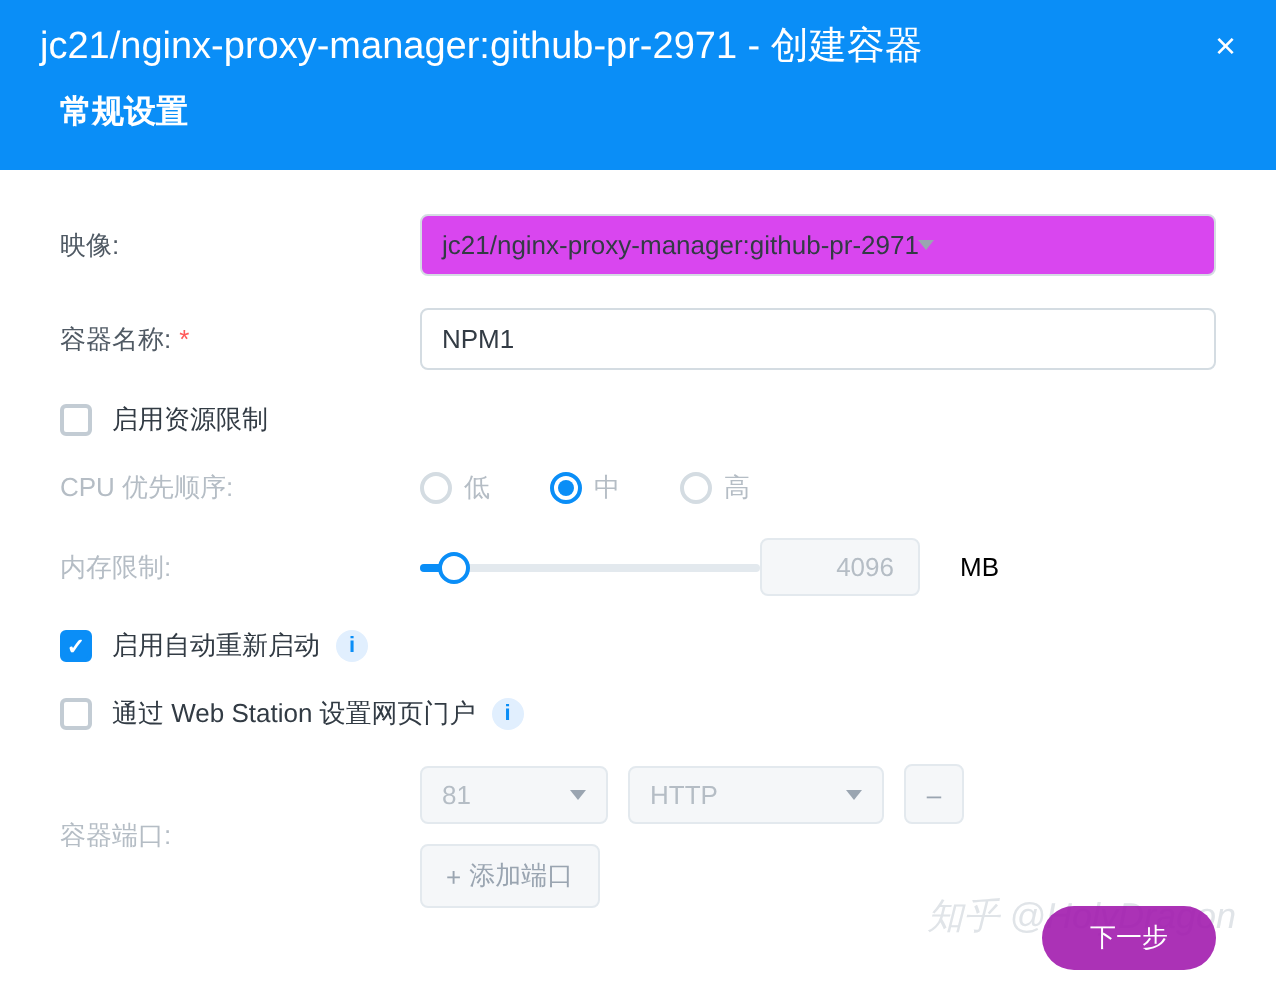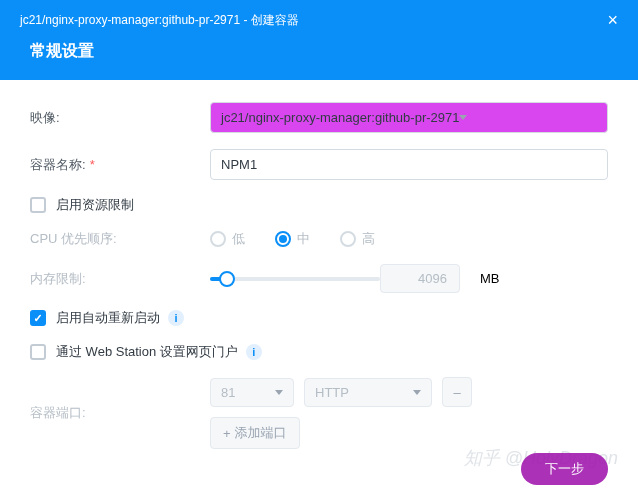--- a/index.html
+++ b/index.html
@@ -1,18 +1,18 @@
 <!DOCTYPE html>
 <html><head>
   <meta charset="utf-8">
   <style>
     * { box-sizing: border-box; margin: 0; padding: 0; }
     body { font-family: -apple-system, "Microsoft YaHei", sans-serif; font-size: 13px; background: #fff; width: 638px; height: 500px; overflow: hidden; }
     .header { background: #0a8ef7; color: #fff; padding: 10px 20px; display: flex; justify-content: space-between; align-items: center; }
-    .header-title { font-size: 12px; }
+    .header-title { font-size: 19px; }
     .close-x { cursor: pointer; font-size: 18px; }
     .section-title-bar { background: #0a8ef7; color: #fff; padding: 0 30px 18px 30px; }
     .section-title { font-size: 16px; font-weight: bold; }
     .body-area { padding: 22px 30px; }
     .row { display: flex; align-items: center; margin-bottom: 16px; }
     .label { width: 180px; color: #505a64; font-size: 13px; }
     .label.disabled { color: #b5bdc5; }
     .req { color: #ff5a5a; margin-left: 4px; }
     .field { flex: 1; }
     .select-box { border: 1px solid #d4dce2; border-radius: 4px; padding: 7px 10px; display: flex; justify-content: flex-start; align-items: center; cursor: pointer; background: #d946ef; }
@@ -29,21 +29,21 @@
     .radio.selected .radio-circle { border-color: #0a8ef7; }
     .radio.selected .radio-circle::after { content: ""; width: 8px; height: 8px; background: #0a8ef7; border-radius: 50%; }
     .slider-wrap { display: flex; align-items: center; }
     .slider-track { width: 170px; height: 4px; background: #e3e9ee; border-radius: 2px; position: relative; }
     .slider-fill { position: absolute; left: 0; top: 0; height: 4px; width: 10%; background: #0a8ef7; border-radius: 2px; }
     .slider-thumb { position: absolute; left: 10%; top: 50%; transform: translate(-50%, -50%); width: 16px; height: 16px; border-radius: 50%; background: #fff; border: 2px solid #0a8ef7; }
     .num-box { border: 1px solid #e3e9ee; background: #f5f7f9; border-radius: 4px; padding: 6px 12px; width: 80px; text-align: right; color: #b5bdc5; }
     .unit { color: #000000; margin-left: 20px; }
     .info-icon { width: 16px; height: 16px; border-radius: 50%; background: #e1effe; color: #0a8ef7; display: inline-flex; align-items: center; justify-content: center; font-size: 11px; font-weight: bold; margin-left: 8px; cursor: pointer; }
     .port-row { display: flex; gap: 10px; align-items: center; }
-    .small-select { border: 1px solid #e3e9ee; background: #f5f7f9; border-radius: 4px; padding: 6px 10px; display: flex; align-items: center; justify-content: space-between; color: #b5bdc5; width: 84px; }
+    .small-select { border: 1px solid #e3e9ee; background: #f5f7f9; border-radius: 4px; padding: 6px 10px; display: flex; align-items: center; justify-content: space-between; color: #b5bdc5; width: 94px; }
     .small-select.wide { width: 128px; }
     .remove-btn { width: 30px; height: 30px; border: 1px solid #e3e9ee; background: #f5f7f9; border-radius: 4px; display: flex; align-items: center; justify-content: center; color: #9aa5b1; cursor: pointer; }
     .add-port-btn { border: 1px solid #e3e9ee; background: #f5f7f9; border-radius: 4px; padding: 6px 12px; color: #9aa5b1; display: inline-flex; align-items: center; gap: 4px; cursor: pointer; margin-top: 10px; }
     .watermark { position: absolute; right: 20px; bottom: 30px; color: #e0e4e8; font-size: 18px; font-style: italic; pointer-events: none; }
     .next-btn { position: absolute; right: 30px; bottom: 15px; background: #a21caf; color: #fff; border-radius: 16px; padding: 7px 24px; cursor: pointer; opacity: 0.9; }
   </style>
 </head>
 <body>
 
 <div class="header">

